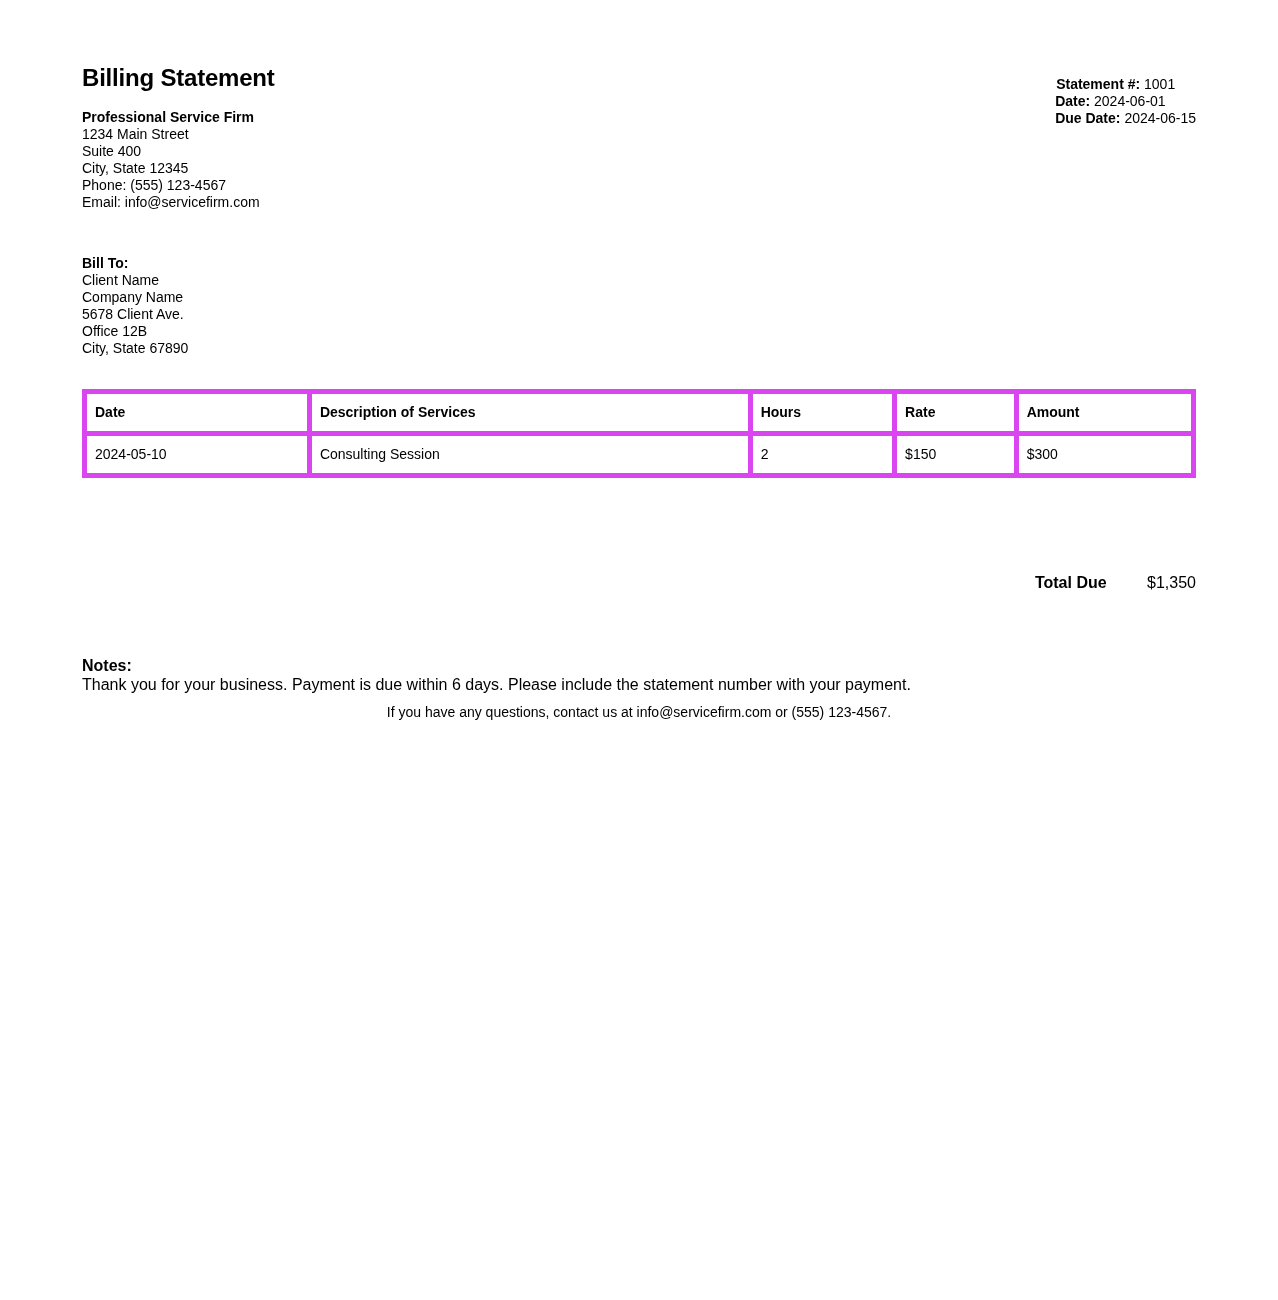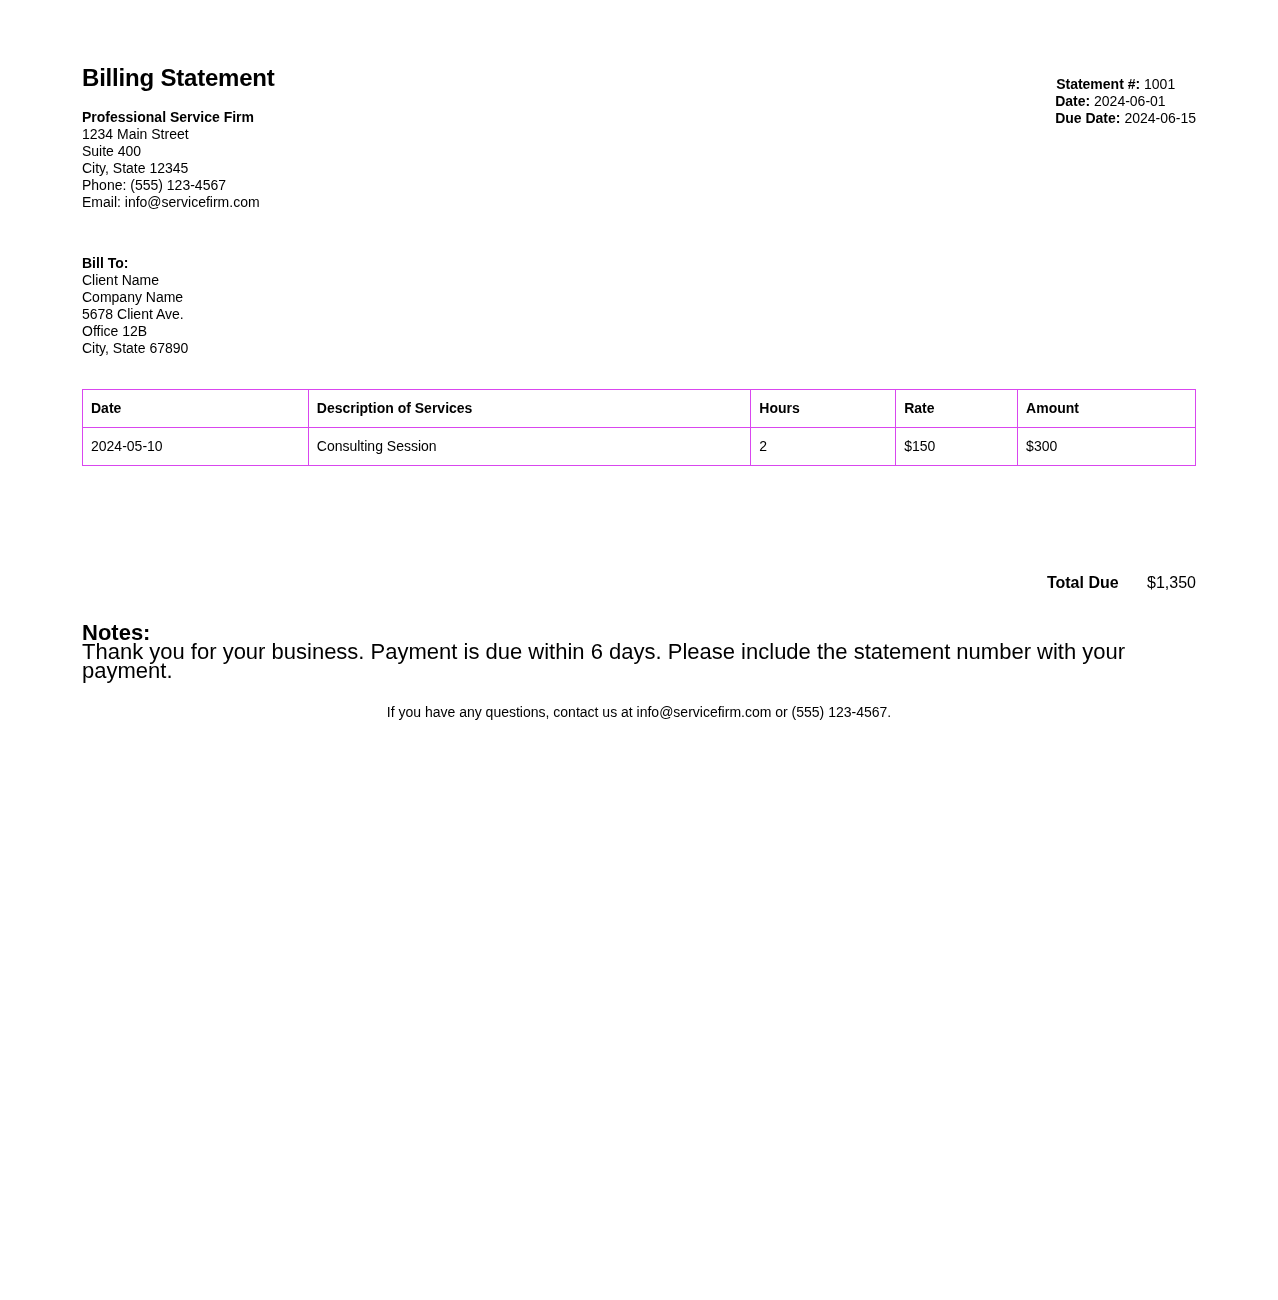--- a/index.html
+++ b/index.html
@@ -23,30 +23,30 @@
     .meta .row { white-space: nowrap; }
     .meta .lbl { font-weight: bold; }
     .meta .row.first { padding-left: 1px; }
     .billto { position: absolute; left: 0; top: 255px; }
     .billto .hdr { font-weight: bold; }
     table.items {
       position: absolute; left: 0; top: 389px;
       width: 1114px; border-collapse: collapse;
     }
     table.items th, table.items td {
-      border: 1px solid #d946ef;
+      border: 5px solid #d946ef;
       text-align: left;
       padding: 0 8px;
       height: 37px;
       font-size: 14px;
     }
     table.items th { font-weight: bold; }
     .total { position: absolute; right: 0; top: 573px; font-size: 16px; line-height: 19px; }
-    .total .lbl { font-weight: bold; margin-right: 24px; }
-    .notes { position: absolute; left: 0; top: 623px; font-size: 22px; line-height: 19px; }
+    .total .lbl { font-weight: bold; margin-right: 36px; }
+    .notes { position: absolute; left: 0; top: 656px; font-size: 16px; line-height: 19px; }
     .notes .hdr { font-weight: bold; }
     .footer {
       position: absolute; left: 0; top: 704px; width: 1114px;
       text-align: center; font-size: 14px;
     }
   </style>
 </head>
 <body>
 
 <div class="page">

